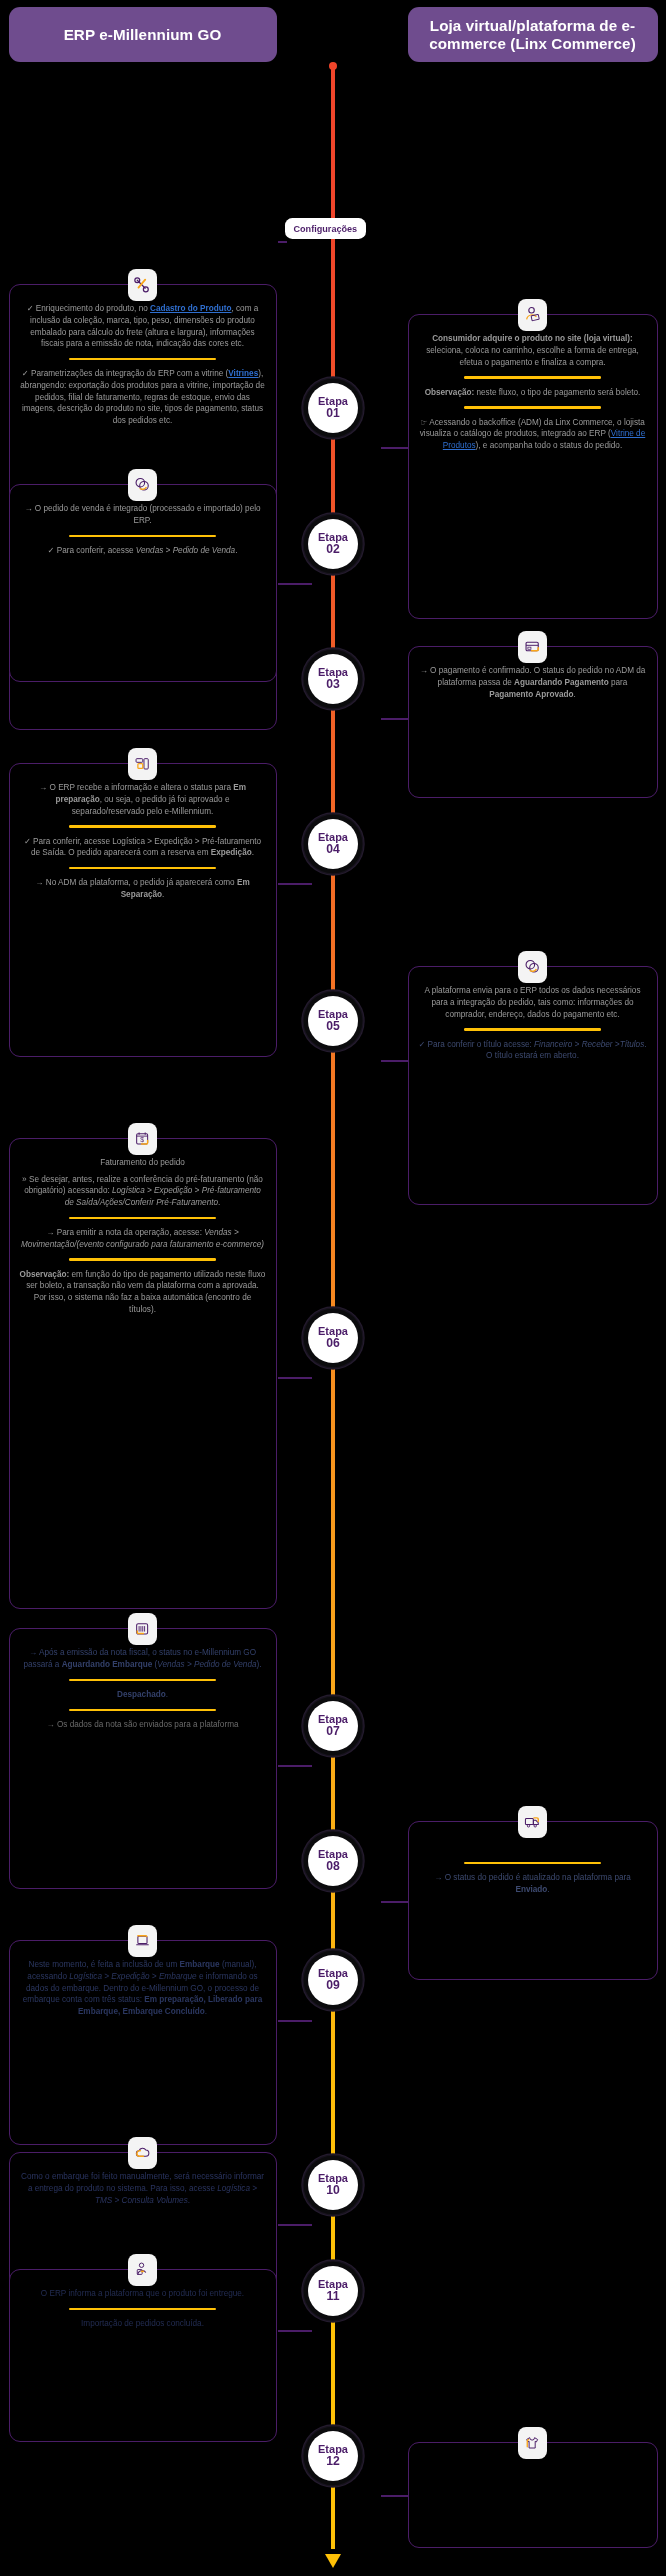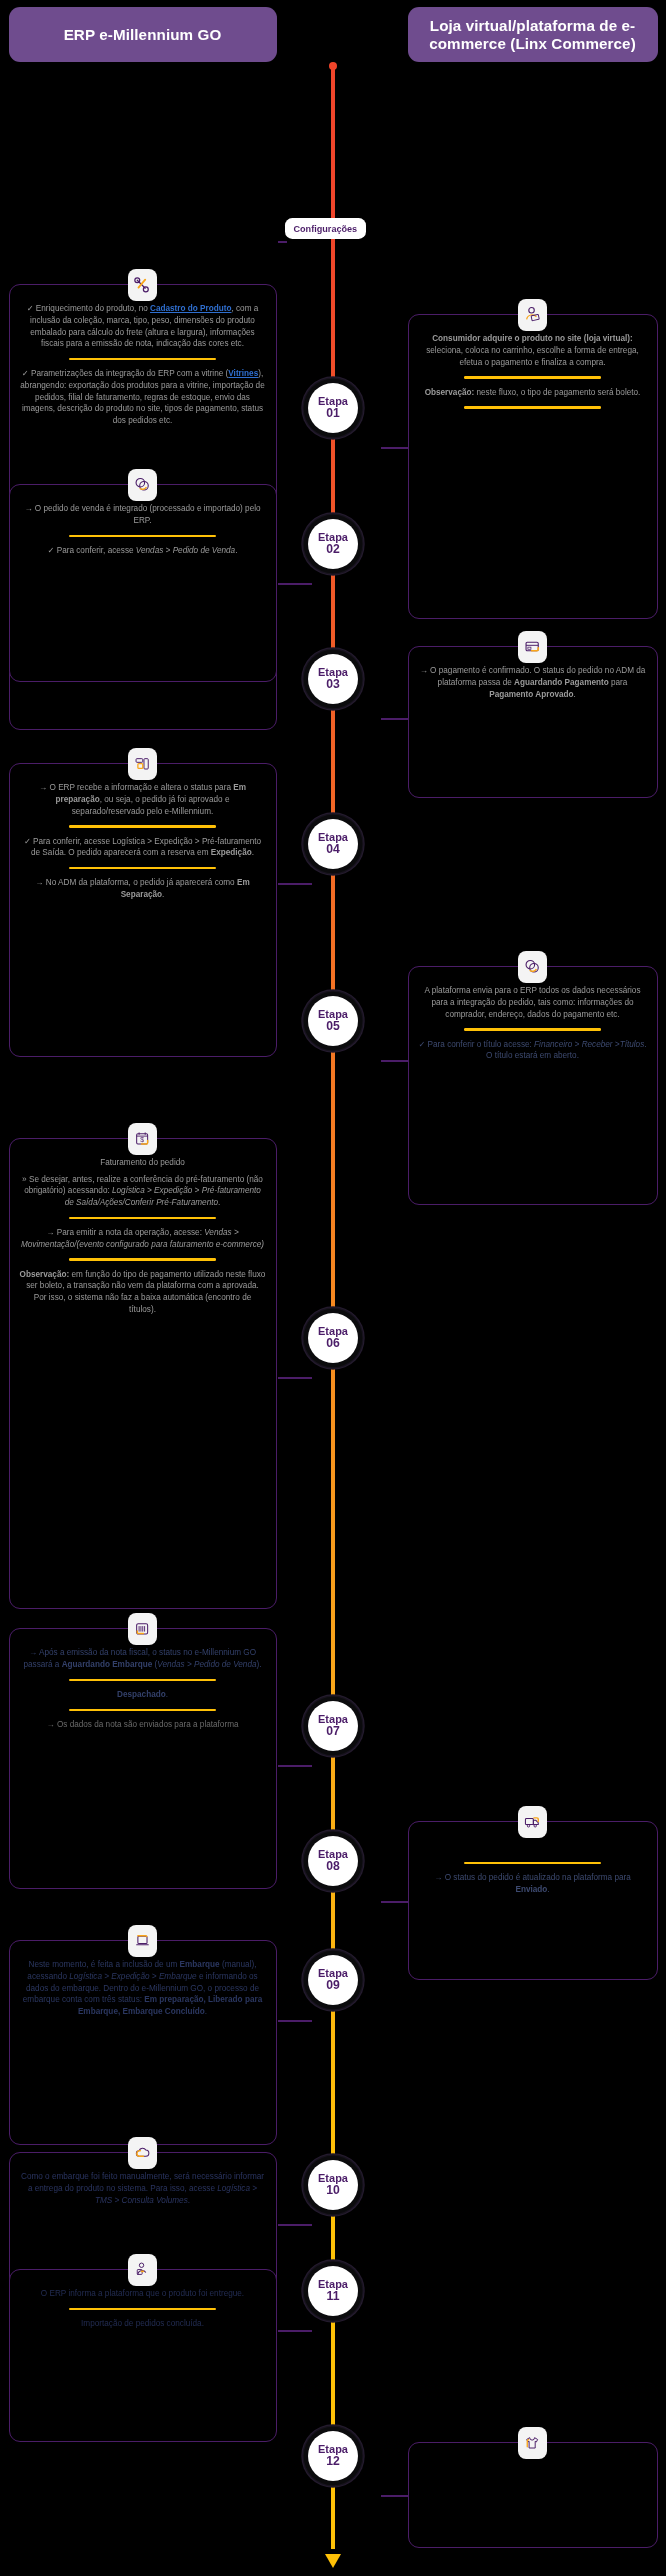--- a/index.html
+++ b/index.html
@@ -144,20 +144,21 @@
     <svg width="18.3" height="18.3" viewBox="0 0 30 30">
       <circle cx="14" cy="7" r="4.5" stroke="#4b1d68" stroke-width="1.8" fill="none"></circle>
       <path d="M6 22 a9 9 0 0 1 16 -4" stroke="#f9a61a" stroke-width="2" fill="none"></path>
       <rect x="14" y="15" width="12" height="8" rx="1" transform="rotate(-12 20 19)" stroke="#4b1d68" stroke-width="1.6" fill="none"></rect>
     </svg>
   </span>
   <p class="t0"><b>Consumidor adquire o produto no site (loja virtual):</b><span> seleciona, coloca no carrinho, escolhe a forma de entrega, efetua o pagamento e finaliza a compra.</span></p>
   <div class="rule"></div>
   <p class="t0"><b>Observação:</b><span> neste fluxo, o tipo de pagamento será boleto.</span></p>
   <div class="rule"></div>
+  <p class="t0"><span>☞ Acessando o backoffice (ADM) da Linx Commerce, o lojista visualiza o catálogo de produtos, integrado ao ERP (</span><span class="lnk">Vitrine de Produtos</span><span>), e acompanha todo o status do pedido.</span></p>
 </div>
 
 <div class="marker" style="top: 519px; height: 50px;">
   <span>Etapa</span>
   <span class="m-num">02</span>
 </div>
 <div class="connector" style="left: 278px; top: 583px; width: 34px; height: 2.4px;"></div>
 <div class="card left" style="top: 484px; height: auto; min-height: 198px;">
   <span class="ico">
     <svg width="18.3" height="18.3" viewBox="0 0 30 30">

